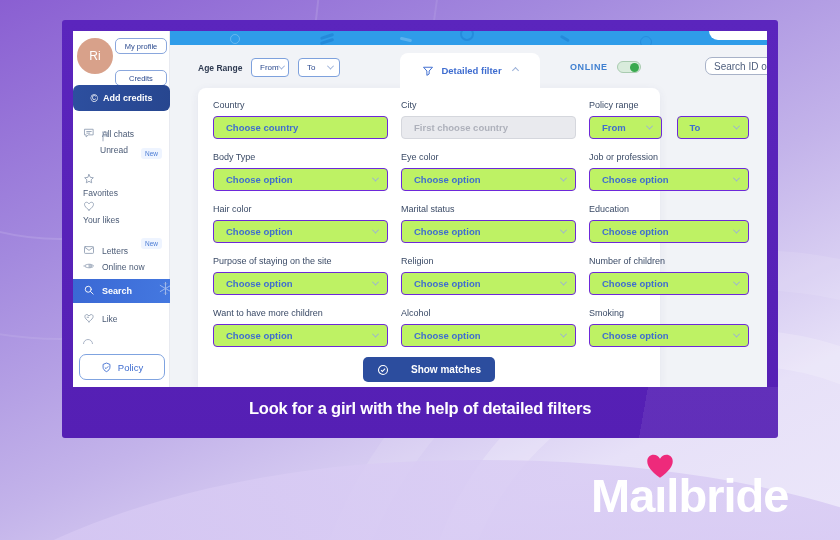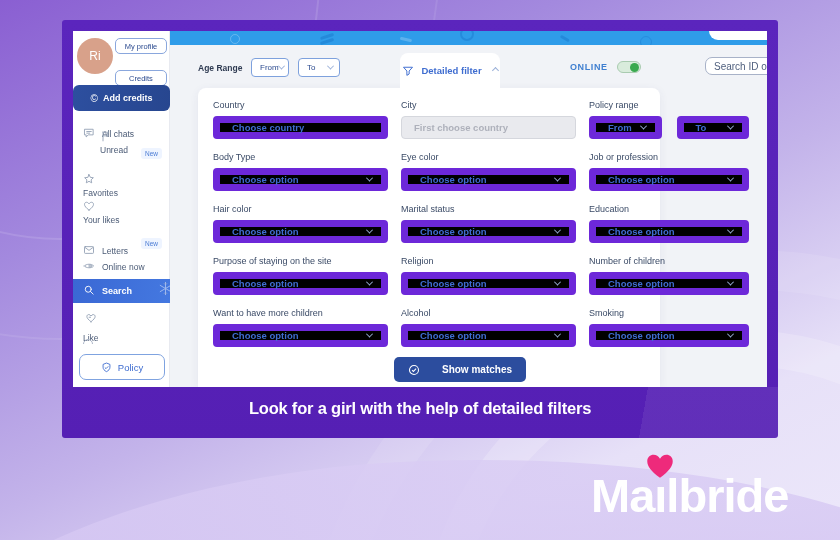--- a/index.html
+++ b/index.html
@@ -71,47 +71,47 @@
                 display:flex; align-items:center; justify-content:center; gap:6px; }
 
   
   .hdr-label { position:absolute; left:125px; top:32px; font-size:8.5px; font-weight:bold; color:#2f3b52; }
   .dd { position:absolute; top:27px; height:19px; background:#fff; border:1px solid #7ea1dd; border-radius:4px;
         color:#2b4a8f; font-size:8px; display:flex; align-items:center; justify-content:space-between;
         padding:0 6px 0 8px; }
   .chev { width:5px; height:5px; border-right:1.2px solid #9ab0d8; border-bottom:1.2px solid #9ab0d8;
           transform:rotate(45deg) translate(-1px,-1px); flex:0 0 auto; }
   .chev.up { transform:rotate(-135deg); }
-  .tab { position:absolute; left:327px; top:22px; width:100px; height:35px; background:#fff;
+  .tab { position:absolute; left:327px; top:22px; width:140px; height:35px; background:#fff;
          border-radius:8px 8px 0 0; display:flex; align-items:center; justify-content:center; gap:7px;
          color:#3f6dd0; font-size:9.5px; font-weight:bold; z-index:2; }
   .online { position:absolute; left:497px; top:31px; color:#3f7fd0; font-size:9px; font-weight:bold; letter-spacing:0.6px; }
   .toggle { position:absolute; left:544px; top:30px; width:24px; height:12px; border-radius:6px;
             background:#d9ecdc; border:1px solid #a9cbb0; }
   .knob { position:absolute; right:1px; top:0.5px; width:9px; height:9px; border-radius:50%; background:#3aa94f; }
   .searchid { position:absolute; left:632px; top:26px; width:110px; height:18px; background:#fff;
               border:1px solid #a8b2c8; border-radius:7px; font-size:10px; color:#4f5f7d;
               padding:0 8px; font-family:"Liberation Sans",sans-serif; }
   .searchid::placeholder { color:#4f5f7d; opacity:1; }
 
   
   .panel { position:absolute; left:125px; top:57px; width:462px; height:299px; background:#fff;
            border-radius:8px 8px 0 0; box-shadow:0 2px 10px rgba(60,60,120,0.07); z-index:1; }
   .fgrid { display:grid; grid-template-columns:175px 175px 160px; column-gap:13px; padding:12px 15px 0 15px; }
   .flabel { font-size:9px; color:#3a4a66; margin-bottom:6px; }
   .fcell { margin-bottom:13px; }
-  .ffield { height:23px; border:7px solid #6d28d9; background:#000000; border-radius:4px;
+  .ffield { height:23px; border:1px solid #6d28d9; background:#bef264; border-radius:4px;
             display:flex; align-items:center; justify-content:space-between;
             padding:0 9px 0 12px; font-size:9.5px; font-weight:600; color:#3f6dd0; }
   .ffield.disabled { border:1px solid #d5d7dd; background:#e9eaee; color:#aeb1bb; font-weight:700; }
   .rangewrap { display:flex; gap:15px; }
   .rangewrap .ffield { flex:1; }
   .show-btn { position:absolute; left:50%; transform:translateX(-50%); top:269px; width:132px; height:25px;
               background:#2c4d9e; border-radius:5px; color:#fff; font-size:10px; font-weight:bold;
-              display:flex; align-items:center; justify-content:center; gap:22px;margin-left:31px; }
+              display:flex; align-items:center; justify-content:center; gap:22px; }
 
   
   .logo { position:absolute; left:591px; top:468px; color:#ffffff; font-size:47px; font-weight:bold;
           letter-spacing:-1px; }
   .logo .heart { position:absolute; left:53px; top:-17px; }
 </style>
 </head>
 <body>
 
 <div class="deco arc2"></div>
@@ -179,21 +179,21 @@
           <div class="search-bar">
             <span><svg width="12" height="12" viewBox="0 0 16 16">
                 <circle cx="7" cy="7" r="4" fill="none" stroke="#ffffff" stroke-width="1.2" stroke-linecap="round" stroke-linejoin="round"></circle>
                 <path d="M10 10 L13.5 13.5" fill="none" stroke="#ffffff" stroke-width="1.2" stroke-linecap="round" stroke-linejoin="round"></path>
               </svg></span>
             <span>Search</span>
             <span class="snow"><svg width="15" height="15" viewBox="0 0 16 16" stroke="#ffffff" stroke-width="1">
                 <path d="M8 1 v14 M2 4.5 l12 7 M14 4.5 l-12 7 M6.5 2.5 L8 4 l1.5 -1.5 M6.5 13.5 L8 12 l1.5 1.5"></path>
               </svg></span>
           </div>
-          <div class="menu-item" style="top: 281px; flex-direction: column;">
+          <div class="menu-item" style="top: 281px;">
             <span class="icon"><svg width="12" height="12" viewBox="0 0 16 16">
                 <path d="M8 13 C4.5 10.3 2.5 8 2.5 6 C2.5 4.4 3.7 3.4 5 3.4 C6.2 3.4 7.2 4.2 8 5.3 C8.8 4.2 9.8 3.4 11 3.4 C12.3 3.4 13.5 4.4 13.5 6 C13.5 8 11.5 10.3 8 13 Z" fill="none" stroke="#93a0b4" stroke-width="1.2" stroke-linecap="round" stroke-linejoin="round"></path>
                 <path d="M5.5 7 h2" fill="none" stroke="#93a0b4" stroke-width="1.2" stroke-linecap="round" stroke-linejoin="round"></path>
               </svg></span>
             <span>Like</span>
           </div>
         </div>
       <div class="part-arc">
           <div></div>
         </div>

